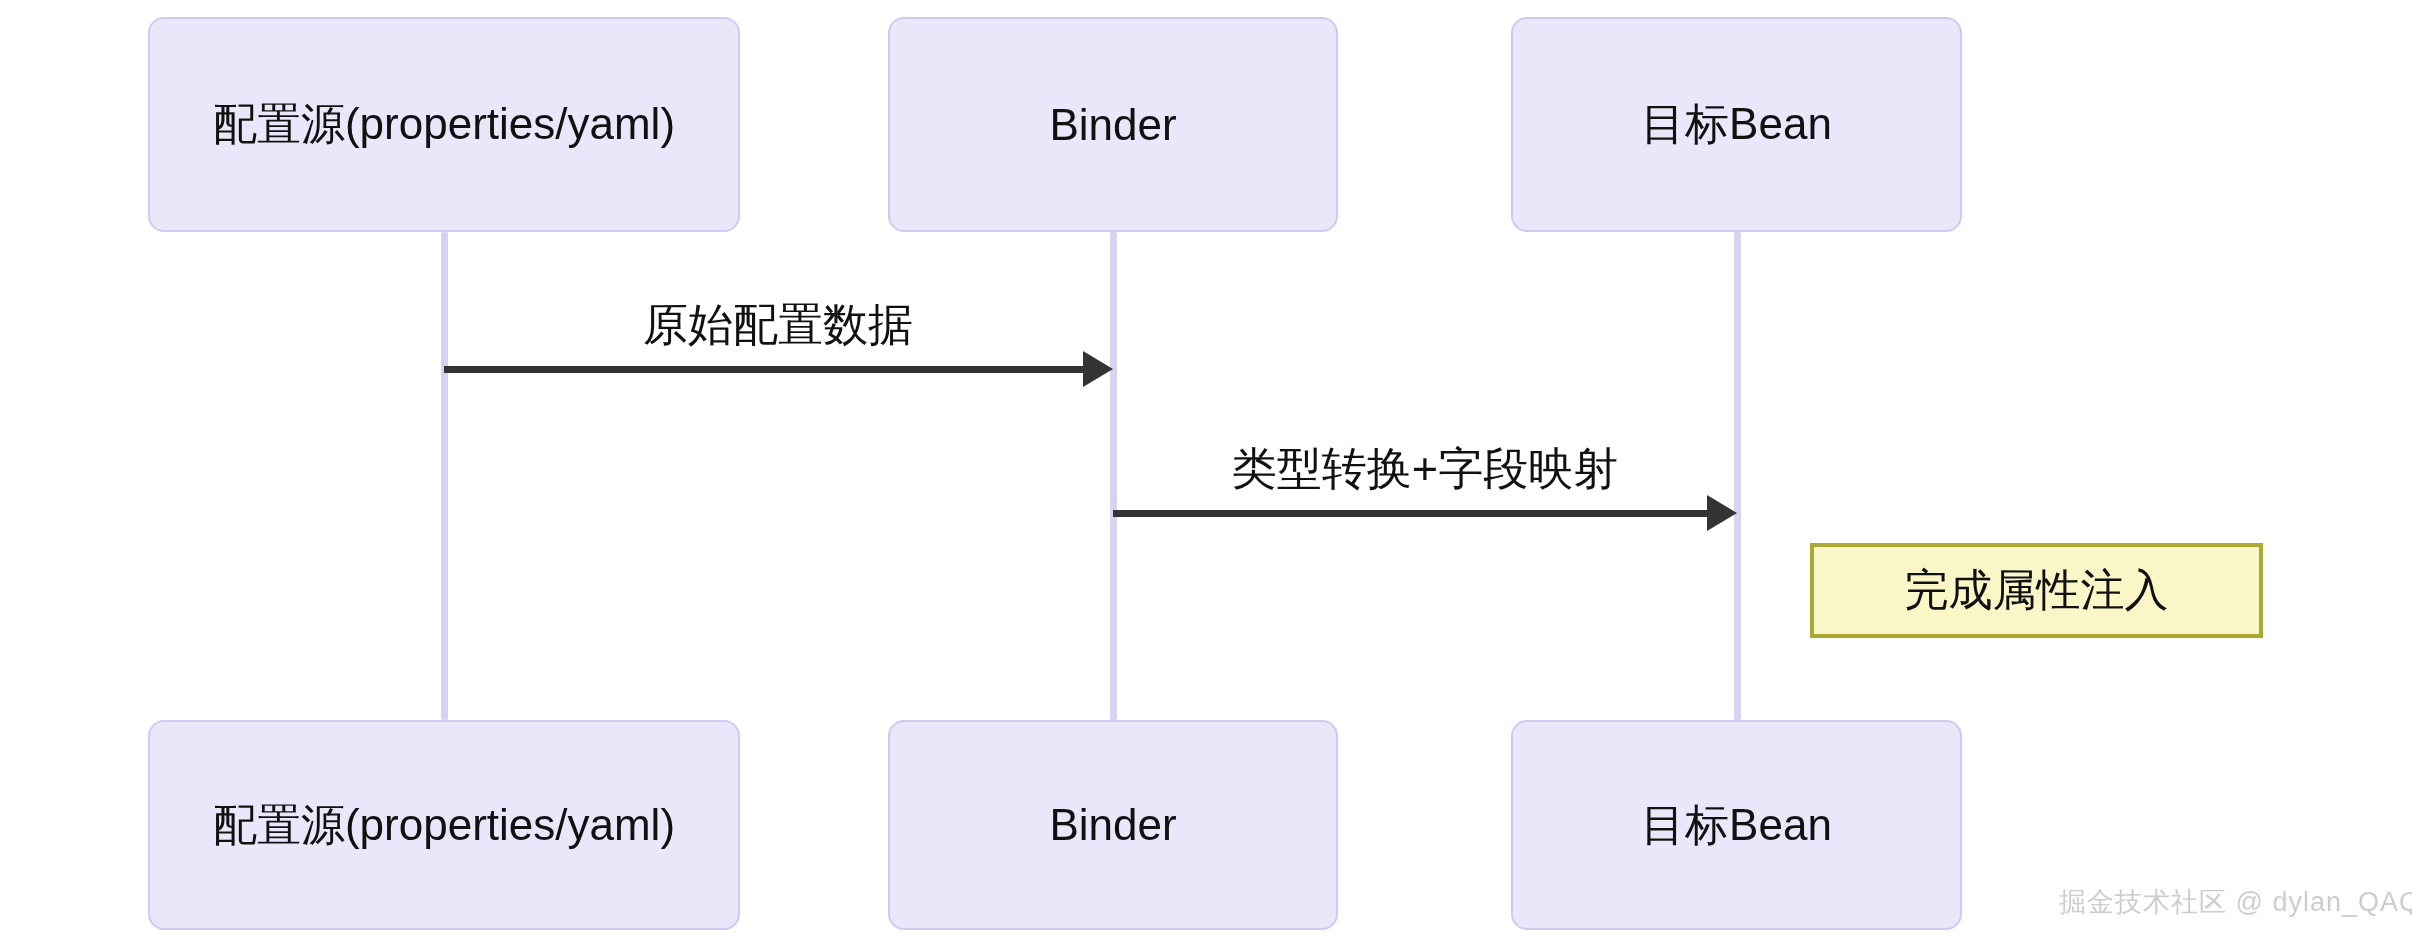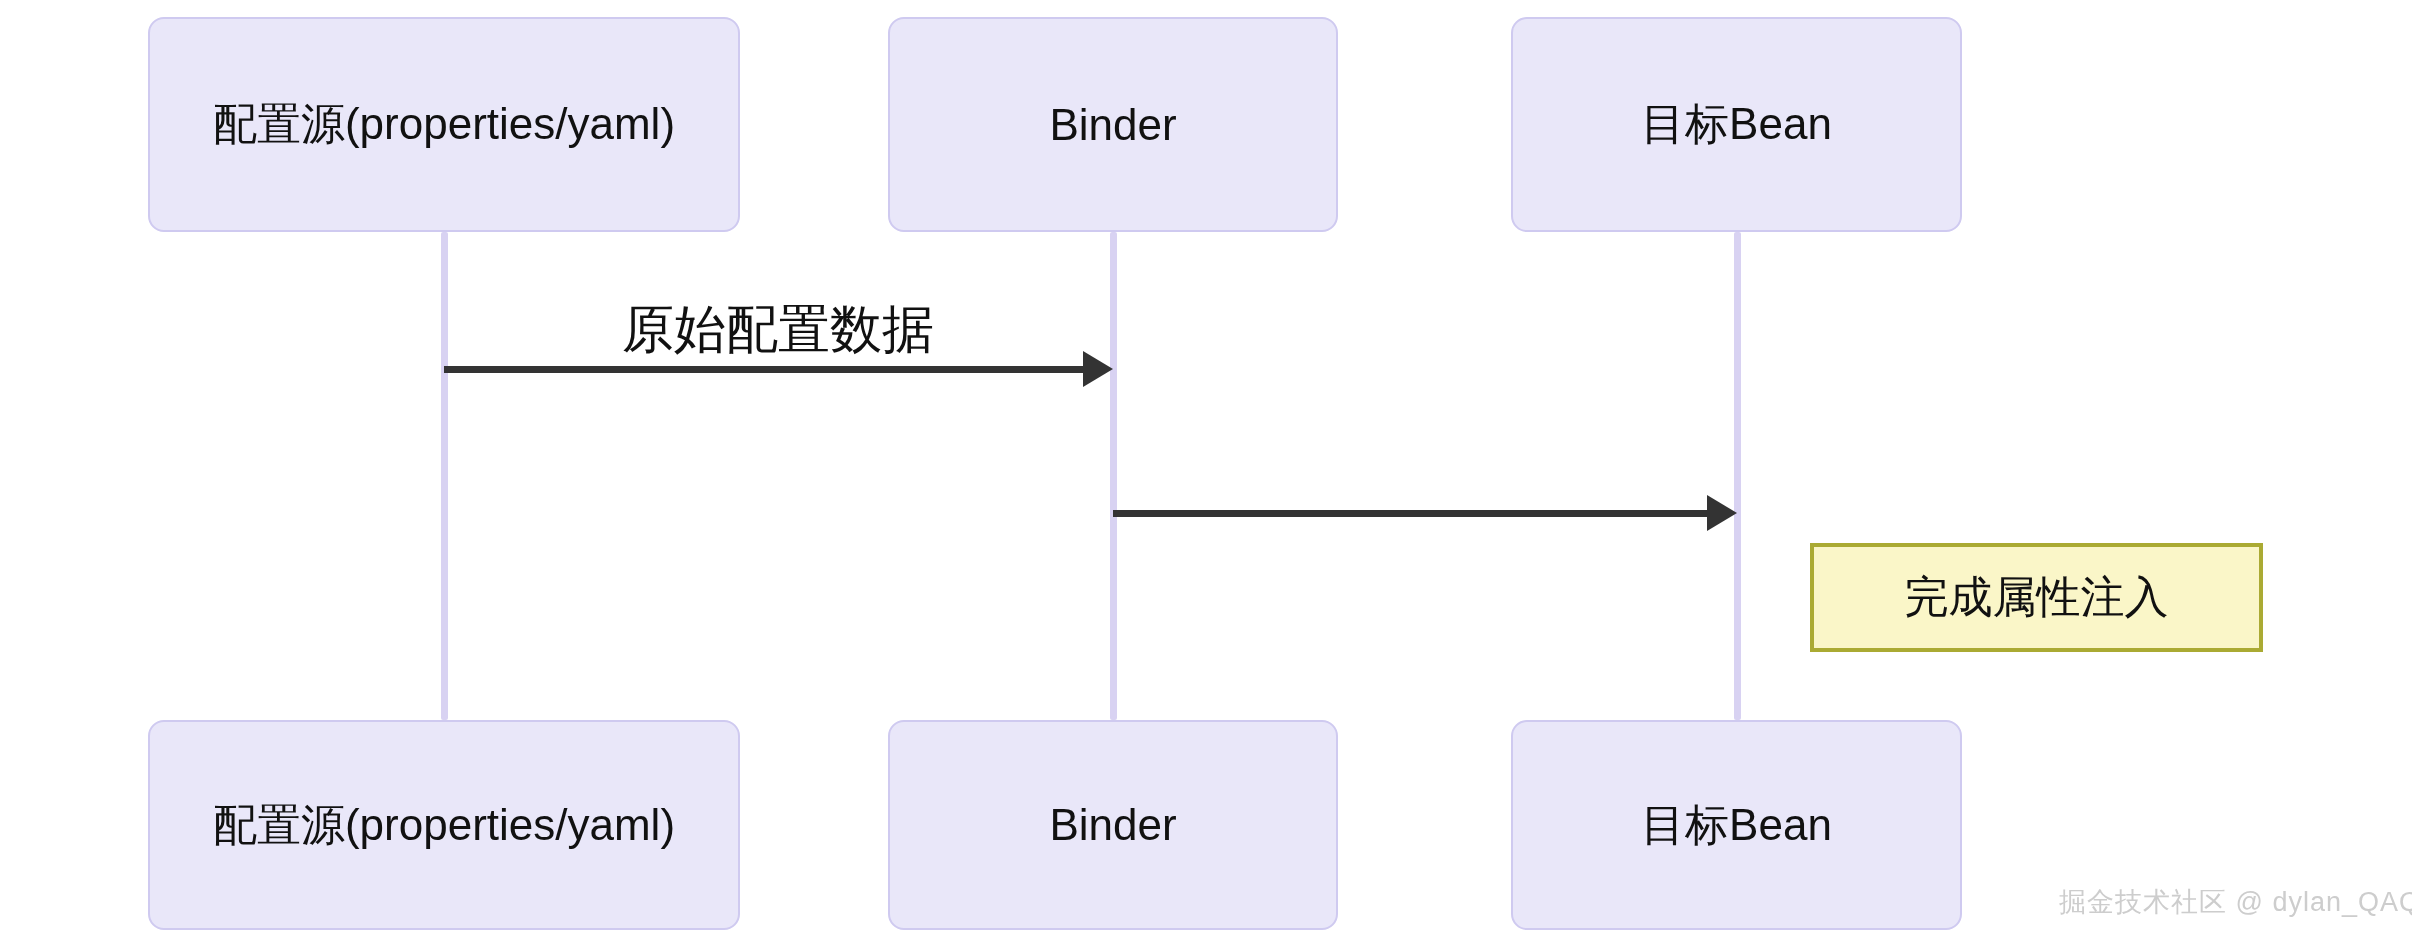--- a/index.html
+++ b/index.html
@@ -47,21 +47,21 @@
     position: absolute;
     width: 0;
     height: 0;
     border-top: 18px solid transparent;
     border-bottom: 18px solid transparent;
     border-left: 30px solid #333333;
   }
   .msg-label {
     position: absolute;
     color: #111111;
-    font-size: 52px;
+    font-size: 45px;
     text-align: center;
     white-space: nowrap;
     transform: translateX(-50%);
   }
   .note-box {
     position: absolute;
     box-sizing: border-box;
     background: #FAF6C8;
     border: 4px solid #AAAA33;
     display: flex;
@@ -107,20 +107,21 @@
   <div class="participant-box" id="foot-2" style="left: 1511px; top: 720px; width: 451px; height: 210px; background: rgb(233, 231, 249); border-color: rgb(207, 202, 240); color: rgb(17, 17, 17);">
     <span>目标Bean</span>
   </div>
 
   <div class="msg-line" id="msgline-0" style="left: 444px; top: 365.5px; width: 643px; background: rgb(51, 51, 51);"></div>
   <div class="msg-arrowhead" id="msghead-0" style="left: 1083px; top: 351px; border-left-color: rgb(51, 51, 51);"></div>
   <div class="msg-label" id="msglabel-0" style="left: 778px; top: 295px; color: rgb(17, 17, 17);">原始配置数据</div>
 
   <div class="msg-line" id="msgline-1" style="left: 1113px; top: 509.5px; width: 598px; background: rgb(51, 51, 51);"></div>
   <div class="msg-arrowhead" id="msghead-1" style="left: 1707px; top: 495px; border-left-color: rgb(51, 51, 51);"></div>
+  <div class="msg-label" id="msglabel-1" style="left: 1425px; top: 439px; color: rgb(17, 17, 17);">类型转换+字段映射</div>
 
-  <div class="note-box" id="note-0" style="left: 1810px; top: 543px; width: 453px; height: 109px; background: rgb(250, 246, 200); border-color: rgb(170, 170, 51); color: rgb(17, 17, 17);">
+  <div class="note-box" id="note-0" style="left: 1810px; top: 543px; width: 453px; height: 95px; background: rgb(250, 246, 200); border-color: rgb(170, 170, 51); color: rgb(17, 17, 17);">
     <span>完成属性注入</span>
   </div>
 
   <div class="watermark" id="watermark" style="left: 2059px; top: 884px; color: rgb(205, 205, 205);">掘金技术社区 @ dylan_QAQ</div>
 
 </div>
 
 </body></html>

